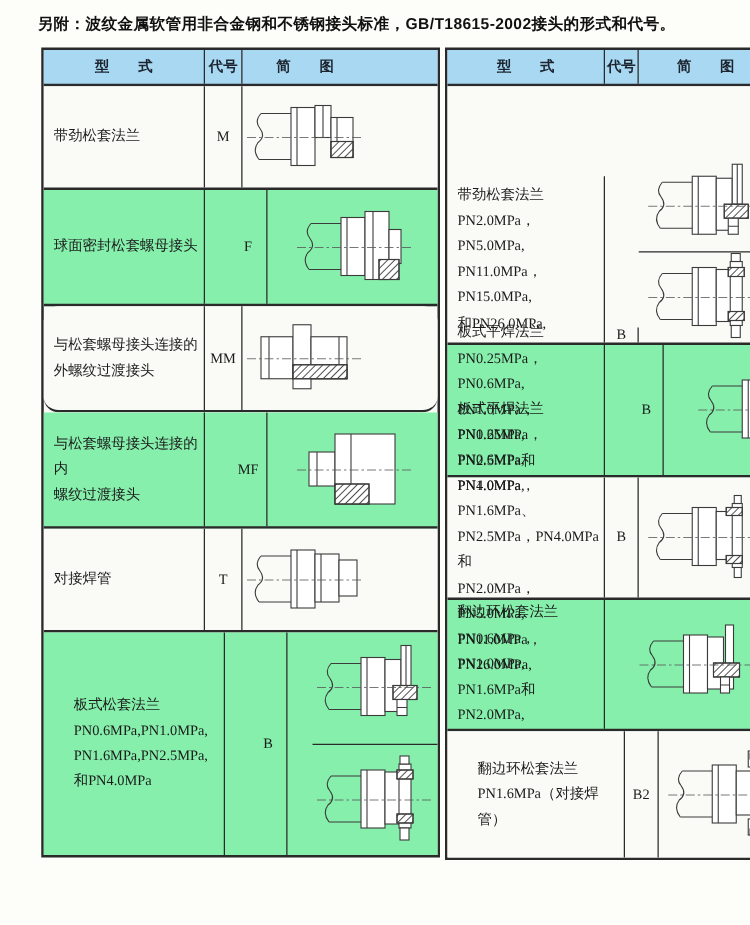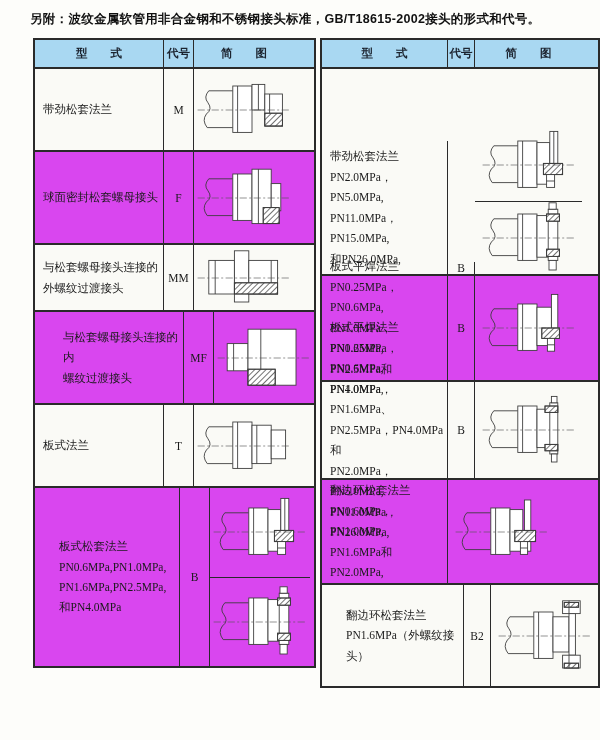--- a/index.html
+++ b/index.html
@@ -35,21 +35,21 @@
     box-sizing:border-box;
   }
   .hcell:last-child{border-right:none;}
   .trow{
     display:flex;
     border-bottom:2px solid #2a2a2a;
     background:#fafaf6;
     box-sizing:border-box;
   }
   .trow:last-child{border-bottom:none;padding-left:16px;}
-  .trow.hl{background:#d946ef;}
+  .trow.hl{background:#86efac;gap:20px;}
   .cell{
     box-sizing:border-box;
     border-right:1px solid #2a2a2a;
   }
   .cell:last-child{border-right:none;}
   .type-cell{
     display:flex;flex-direction:column;justify-content:center;
     padding:5px 3px 5px 8px;
     font-size:11.5px;line-height:1.78;
   }
@@ -131,21 +131,21 @@
                 <line x1="78" y1="8" x2="78" y2="76"></line>
                 <rect x="94" y="26" width="12" height="34" fill="#ffffff"></rect>
                 <rect x="84" y="56" width="20" height="20" fill="#ffffff"></rect>
                 <rect x="84" y="56" width="20" height="20" fill="url(#hp1)"></rect>
               </g>
               <line x1="2" y1="44" x2="118" y2="44" stroke="#555" stroke-width="0.8" stroke-dasharray="9 3 2.5 3"></line>
             </svg>
           </div>
         </div>
       </div>
-      <div class="trow" style="height: 67px;">
+      <div class="trow" style="height: 85px; border-radius: 12px;">
         <div class="cell type-cell" style="width: 129px;">
           <div>与松套螺母接头连接的</div>
           <div>外螺纹过渡接头</div>
         </div>
         <div class="cell code-cell" style="width: 30px;">MM</div>
         <div class="cell diag-cell" style="width: 100px;">
           <div class="subdiag">
             <svg viewBox="0 0 120 88" width="96" height="72">
               <defs>
                 <pattern id="hp2" width="5" height="5" patternUnits="userSpaceOnUse" patternTransform="rotate(45)">
@@ -159,21 +159,21 @@
                 <rect x="66" y="22" width="36" height="42" fill="#ffffff"></rect>
                 <rect x="48" y="50" width="54" height="14" fill="#ffffff"></rect>
                 <rect x="48" y="50" width="54" height="14" fill="url(#hp2)"></rect>
                 <line x1="94" y1="22" x2="94" y2="50"></line>
               </g>
               <line x1="2" y1="44" x2="118" y2="44" stroke="#555" stroke-width="0.8" stroke-dasharray="9 3 2.5 3"></line>
             </svg>
           </div>
         </div>
       </div>
-      <div class="trow hl" style="height: 93px; padding-left: 20px;">
+      <div class="trow hl" style="height: 93px;">
         <div class="cell type-cell" style="width: 129px;">
           <div>与松套螺母接头连接的内</div>
           <div>螺纹过渡接头</div>
         </div>
         <div class="cell code-cell" style="width: 30px;">MF</div>
         <div class="cell diag-cell" style="width: 100px;">
           <div class="subdiag">
             <svg viewBox="0 0 120 88" width="96" height="72">
               <defs>
                 <pattern id="hp3" width="5" height="5" patternUnits="userSpaceOnUse" patternTransform="rotate(45)">
@@ -188,21 +188,21 @@
                 <rect x="40" y="58" width="34" height="20" fill="#ffffff"></rect>
                 <rect x="40" y="58" width="34" height="20" fill="url(#hp3)"></rect>
               </g>
               <line x1="2" y1="44" x2="118" y2="44" stroke="#555" stroke-width="0.8" stroke-dasharray="9 3 2.5 3"></line>
             </svg>
           </div>
         </div>
       </div>
       <div class="trow" style="height: 83px;">
         <div class="cell type-cell" style="width: 129px;">
-          <div>板式法兰</div>
+          <div>对接焊管</div>
         </div>
         <div class="cell code-cell" style="width: 30px;">T</div>
         <div class="cell diag-cell" style="width: 100px;">
           <div class="subdiag">
             <svg viewBox="0 0 120 88" width="96" height="72">
               <defs>
                 <pattern id="hp4" width="5" height="5" patternUnits="userSpaceOnUse" patternTransform="rotate(45)">
                   <line x1="0" y1="0" x2="0" y2="5" stroke="#3b3b3b" stroke-width="1.8"></line>
                 </pattern>
               </defs>
@@ -440,21 +440,21 @@
                 <line x1="83" y1="64" x2="92" y2="64"></line>
               </g>
               <line x1="2" y1="44" x2="118" y2="44" stroke="#555" stroke-width="0.8" stroke-dasharray="9 3 2.5 3"></line>
             </svg>
           </div>
         </div>
       </div>
       <div class="trow" style="height: 101px;">
         <div class="cell type-cell" style="width: 126px;">
           <div>翻边环松套法兰</div>
-          <div>PN1.6MPa（外螺纹接头）</div>
+          <div>PN1.6MPa（对接焊管）</div>
         </div>
         <div class="cell code-cell" style="width: 27px;">B2</div>
         <div class="cell diag-cell" style="width: 107px;">
           <div class="subdiag">
             <svg viewBox="0 0 120 88" width="96" height="72">
               <defs>
                 <pattern id="hp12" width="5" height="5" patternUnits="userSpaceOnUse" patternTransform="rotate(45)">
                   <line x1="0" y1="0" x2="0" y2="5" stroke="#3b3b3b" stroke-width="1.8"></line>
                 </pattern>
               </defs>

